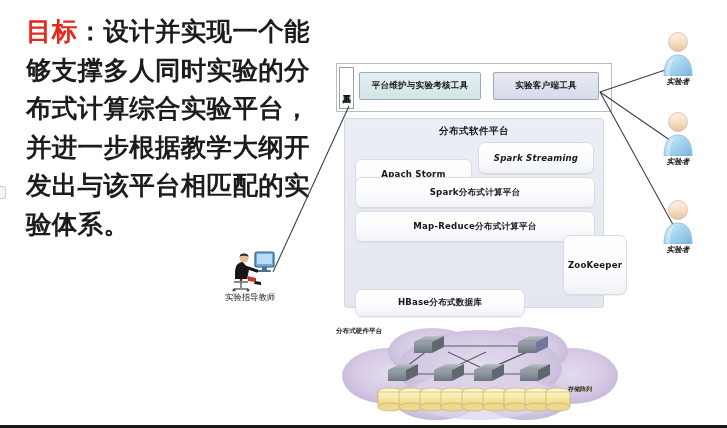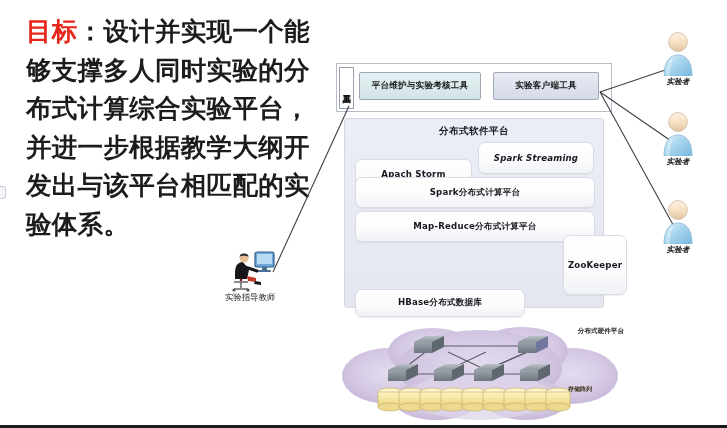--- a/index.html
+++ b/index.html
@@ -166,21 +166,21 @@
     left: 336px;
     top: 318px;
     width: 288px;
     height: 108px;
   }
   .cloud-label {
     position: absolute;
     left: 0;
     top: 9px;
     width: 100%;
-    text-align: right;
+    text-align: left;
     font-size: 6.6px;
     font-weight: 700;
     color: #2a2a2a;
     font-family: "DejaVu Sans", sans-serif;
     z-index: 6;
   }
   .storage-label {
     position: absolute;
     right: 32px;
     top: 67px;

